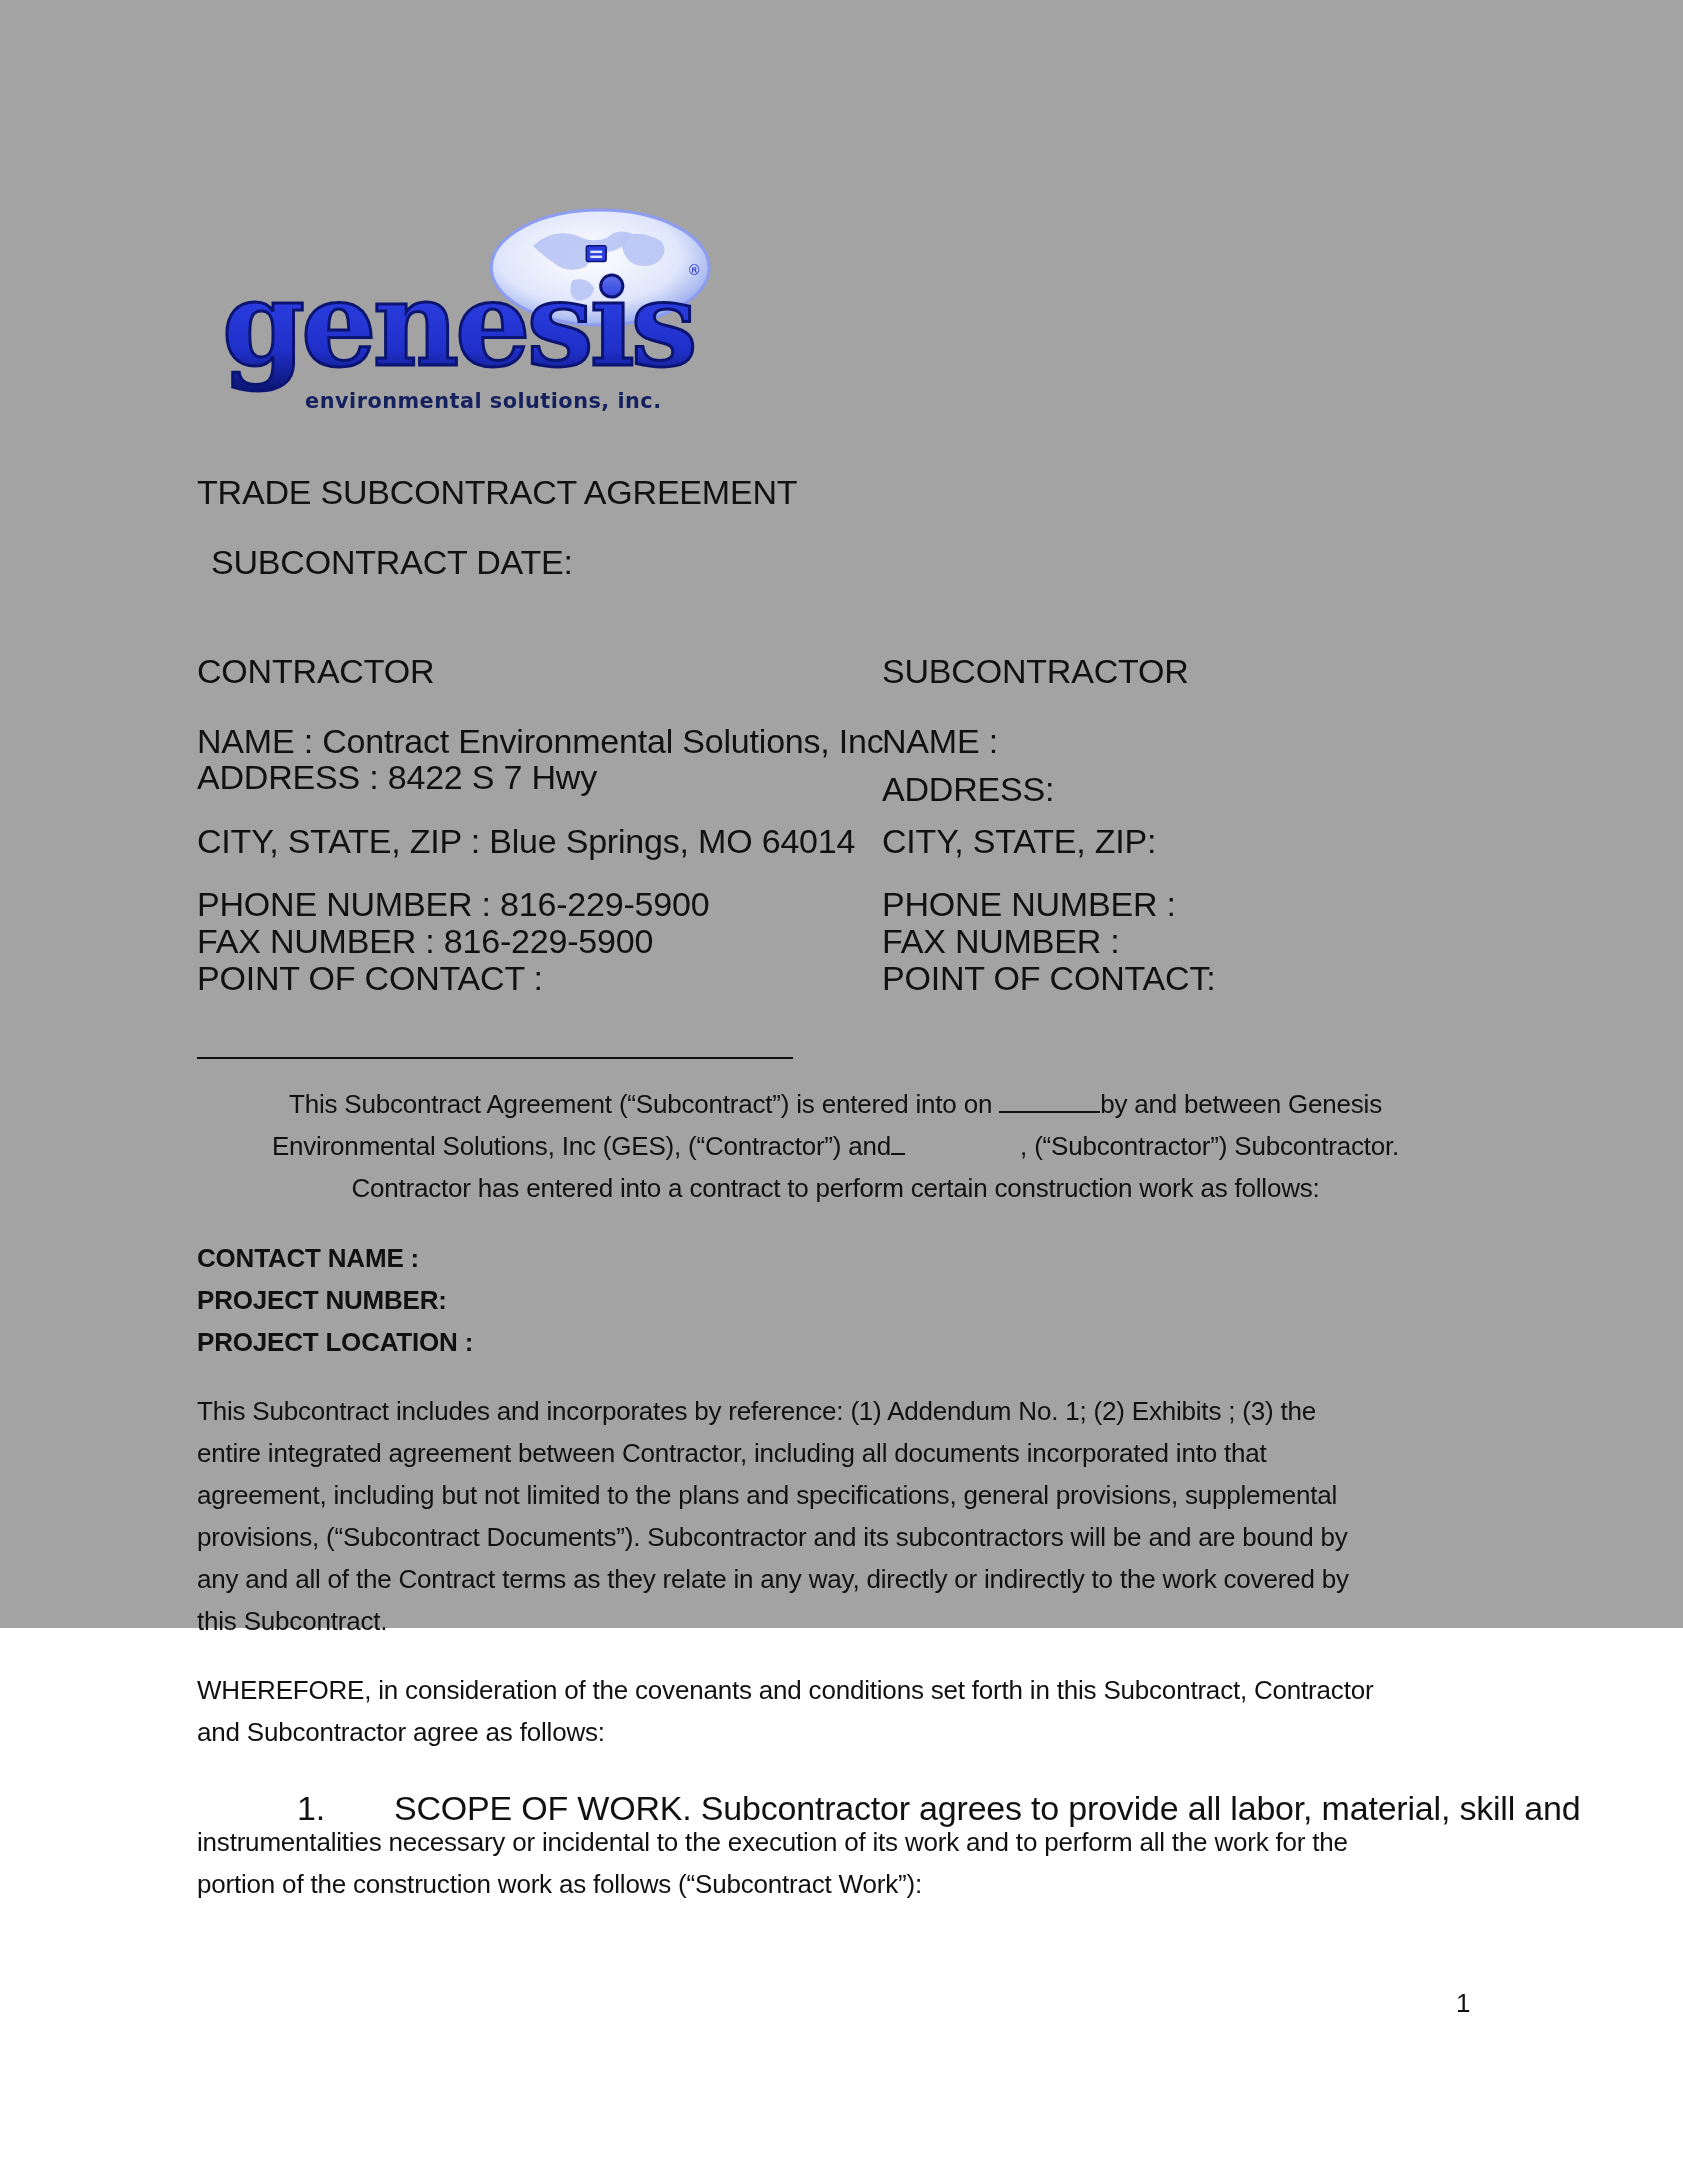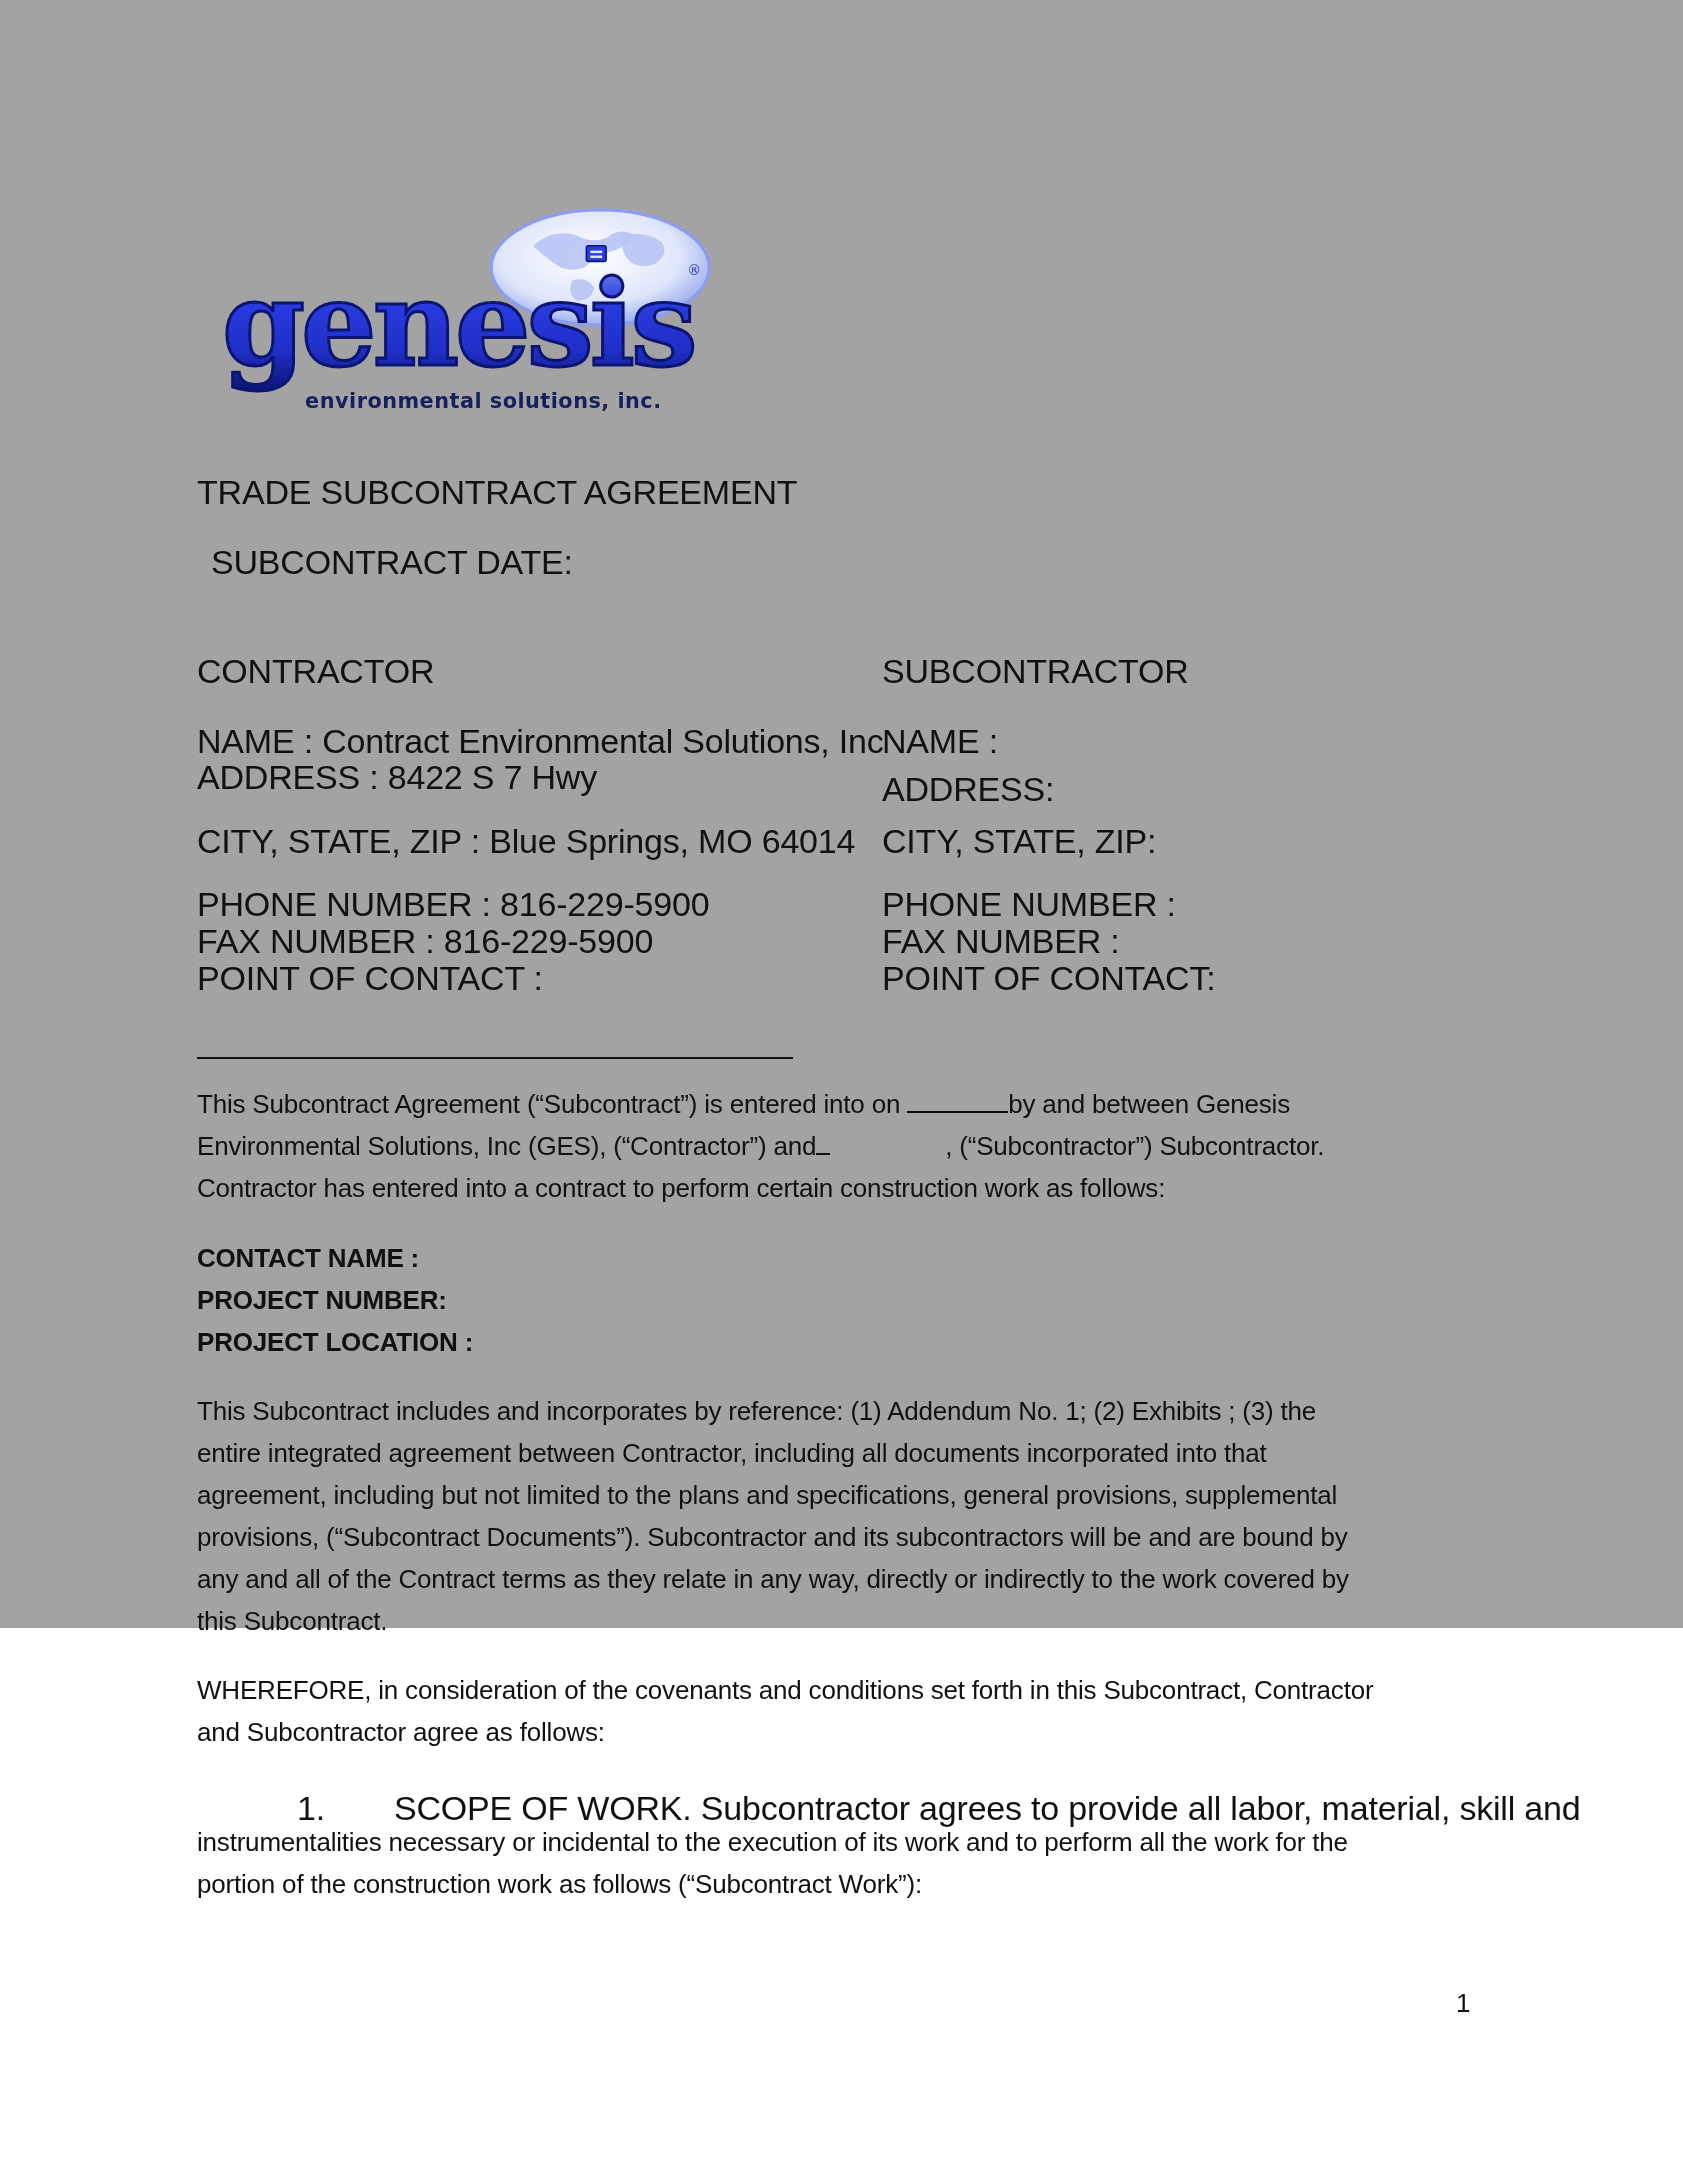--- a/index.html
+++ b/index.html
@@ -133,21 +133,21 @@
   <div class="abs txt col-right" style="top:654px;">SUBCONTRACTOR</div>
   <div class="abs txt col-right" style="top:724px;">NAME :</div>
   <div class="abs txt col-right" style="top:760px;margin-top:12px;">ADDRESS:</div>
   <div class="abs txt col-right" style="top:824px;">CITY, STATE, ZIP:</div>
   <div class="abs txt col-right" style="top:887px;">PHONE NUMBER :</div>
   <div class="abs txt col-right" style="top:924px;">FAX NUMBER :</div>
   <div class="abs txt col-right" style="top:961px;">POINT OF CONTACT:</div>
 
   <div class="sigline"></div>
 
-  <div class="para" style="top:1083px;">
+  <div class="para" style="top:1083px;text-align:center;">
     <span class="line"><span>This Subcontract Agreement (“Subcontract”) is entered into on </span><span class="blank" style="width:101px;"></span><span>by and between Genesis</span></span>
     <span class="line"><span>Environmental Solutions, Inc (GES), (“Contractor”) and</span><span class="blank" style="width:14px;"></span><span class="gap" style="width:115px;"></span><span>, (“Subcontractor”) Subcontractor.</span></span>
     <span class="line">Contractor has entered into a contract to perform certain construction work as follows:</span>
   </div>
 
   <div class="para bold" style="top:1237px;">
     <span class="line">CONTACT NAME :</span>
     <span class="line">PROJECT NUMBER:</span>
     <span class="line">PROJECT LOCATION :</span>
   </div>

